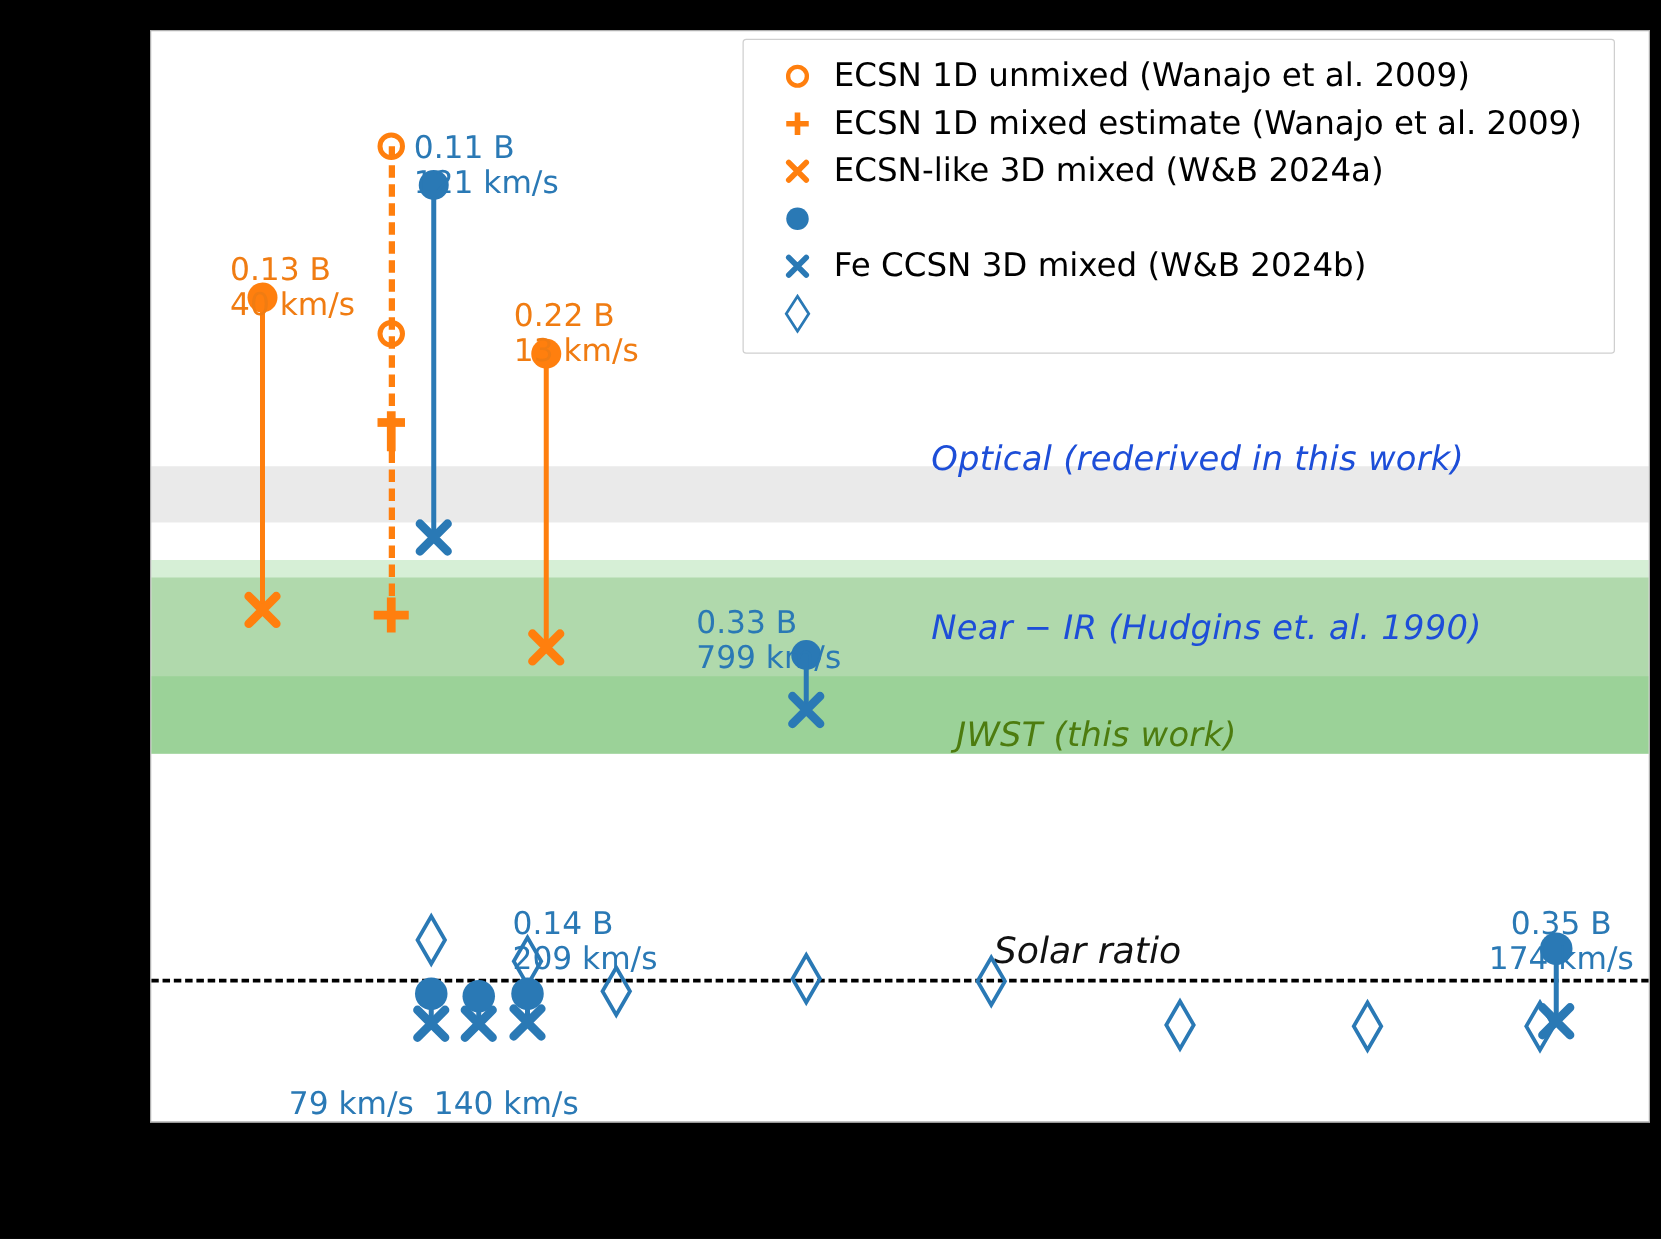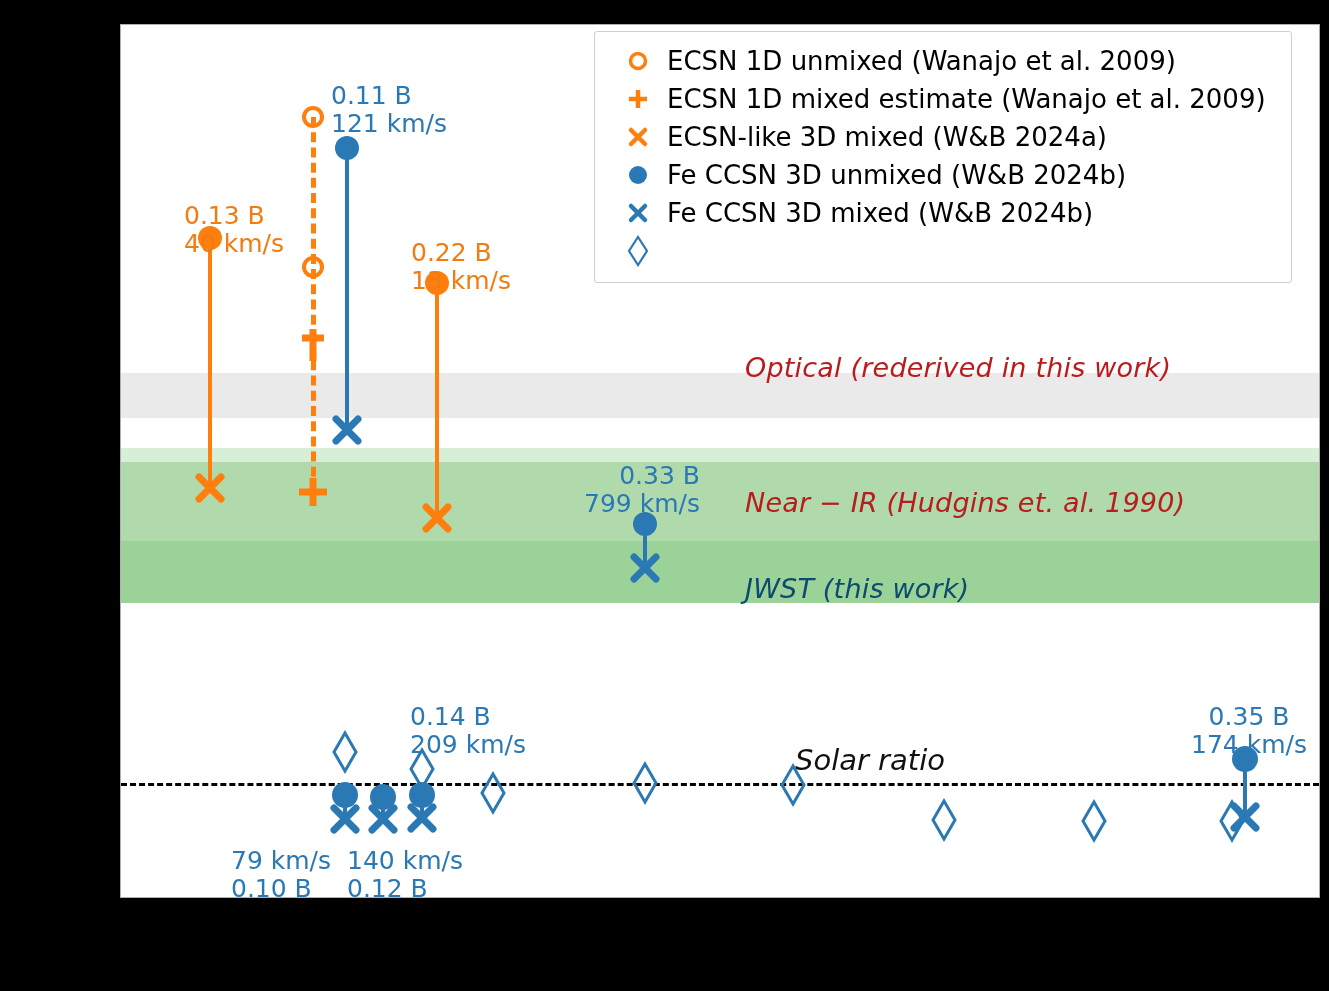--- a/index.html
+++ b/index.html
@@ -24,22 +24,22 @@
   .band-nir{background:rgba(90,160,70,0.30);}
   .band-jwst{background:rgba(90,190,90,0.25);}
 
   .band-label{
     position:absolute;
     font-style:italic;
     font-size:27px;
     white-space:nowrap;
     letter-spacing:0.2px;
   }
-  .band-label.gray{color:#b91c1c;}
-  .band-label.green{color:#0c4a6e;}
+  .band-label.gray{color:#1d4ed8;}
+  .band-label.green{color:#4d7c0f;margin-left:20px;}
 
   .solar-line{
     position:absolute;left:0;width:100%;
     border-top:3px dashed #000;
     height:0;
   }
   .solar-label{
     position:absolute;
     font-style:italic;
     font-size:29px;
@@ -65,21 +65,21 @@
   }
   .mk svg{display:block;overflow:visible;}
 
   .anno{
     position:absolute;
     font-size:25px;
     line-height:1.12;
     white-space:nowrap;
   }
   .anno.o{color:#f07c12;margin-top:14px;}
-  .anno.b{color:#2a79b5;}
+  .anno.b{color:#2a79b5;margin-top:22px;}
   .anno.ctr{transform:translateX(-50%);text-align:center;}
 
   
   #legend{
     position:absolute;
     left:473px;top:6px;
     width:698px;
     background:#fff;
     border:1px solid #cfcfcf;
     border-radius:3px;
@@ -168,21 +168,21 @@
       <div>13 km/s</div>
     </div>
 
     <div class="stem solid-b" style="left:522px;top:499px;height:44px;"></div>
     <div class="mk dot dot-b" style="left:524px;top:499px;width:24px;height:24px;"></div>
     <div class="mk" style="left:524px;top:543px;">
       <svg width="34" height="34" viewBox="0 0 34 34">
         <path d="M6 6 L28 28 M28 6 L6 28" stroke="#2a79b5" stroke-width="7" stroke-linecap="round" fill="none"></path>
       </svg>
     </div>
-    <div class="anno b" style="left:463px;top:437px;text-align:right;">
+    <div class="anno b" style="left:436px;top:437px;">
       <div>0.33 B</div>
       <div>799 km/s</div>
     </div>
 
     <div class="mk" style="left:224px;top:727px;">
       <svg width="26" height="42" viewBox="0 0 26 42">
         <path d="M13 2 L24 21 L13 40 L2 21 Z" stroke="#2a79b5" stroke-width="3" fill="none"></path>
       </svg>
     </div>
     <div class="mk" style="left:301px;top:744px;">
@@ -298,21 +298,20 @@
         </span>
         <span class="legtxt">ECSN-like 3D mixed (W&amp;B 2024a)</span>
       </div>
 
       <div class="legrow">
         <span class="legmk">
           <svg width="22" height="22" viewBox="0 0 22 22">
             <circle cx="11" cy="11" r="9" fill="#2a79b5"></circle>
           </svg>
         </span>
-        <span class="legtxt">Fe CCSN 3D unmixed (W&amp;B 2024b)</span>
       </div>
 
       <div class="legrow">
         <span class="legmk">
           <svg width="24" height="24" viewBox="0 0 24 24">
             <path d="M5 5 L19 19 M19 5 L5 19" stroke="#2a79b5" stroke-width="4.5" stroke-linecap="round" fill="none"></path>
           </svg>
         </span>
         <span class="legtxt">Fe CCSN 3D mixed (W&amp;B 2024b)</span>
       </div>

